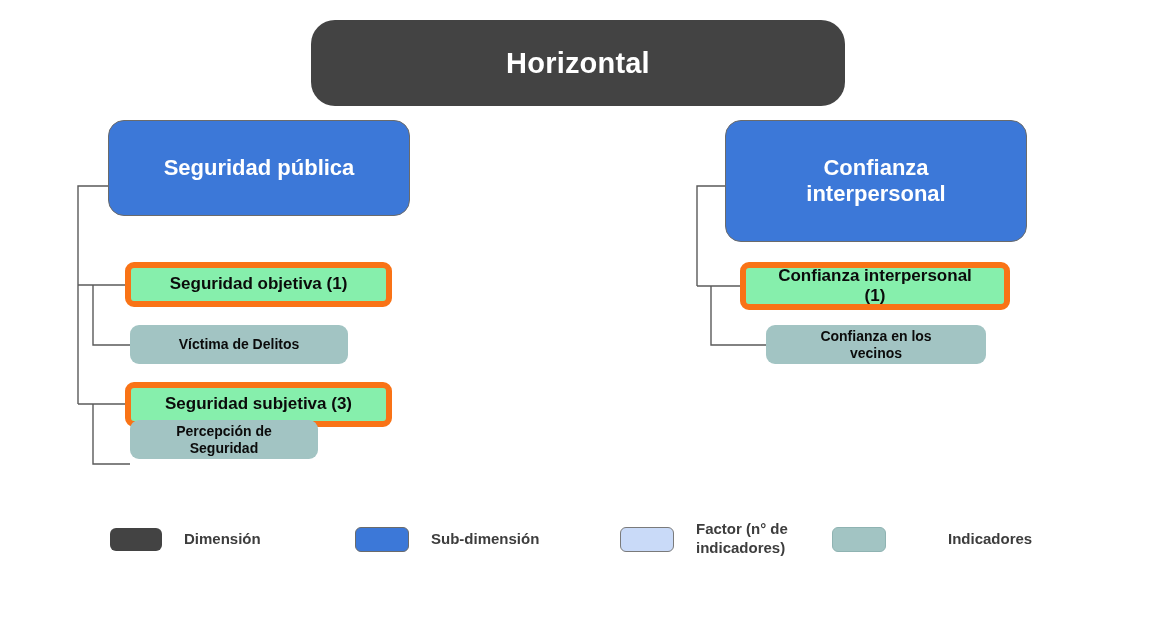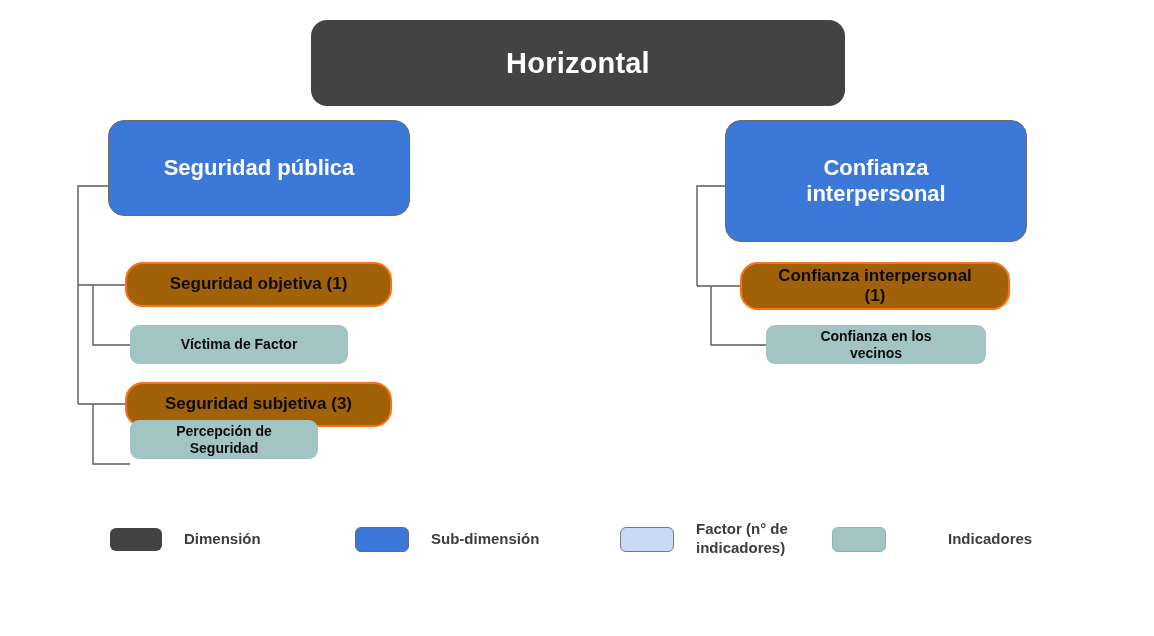--- a/index.html
+++ b/index.html
@@ -40,42 +40,42 @@
     align-items: center;
     justify-content: center;
     text-align: center;
     line-height: 1.18;
   }
 
   
   .node.dimension {
     background: #434343;
     color: #ffffff;
-    border-radius: 16px;
+    border-radius: 24px;
     font-weight: bold;
     font-size: 29px;
     letter-spacing: .2px;
   }
 
   
   .node.subdimension {
     background: #3c78d8;
     color: #ffffff;
     border: 1px solid #6b6b6b;
     border-radius: 16px;
     font-weight: bold;
     font-size: 22px;
   }
 
   
   .node.factor {
-    background: #a16207;
+    background: #86efac;
     color: #0b0b0b;
-    border: 2px solid #f97316;
-    border-radius: 18px;
+    border: 6px solid #f97316;
+    border-radius: 9px;
     font-weight: bold;
     font-size: 17px;
   }
 
   
   .node.indicator {
     background: #a2c4c3;
     color: #0b0b0b;
     border: none;
     border-radius: 9px;
@@ -152,21 +152,21 @@
 
   <div class="node subdimension" style="left:108px; top:120px; width:302px; height:96px;">
     <span class="label" style="white-space: pre-line;">Seguridad pública</span>
   </div>
 
   <div class="node factor" style="left:125px; top:262px; width:267px; height:45px;">
     <span class="label" style="white-space: pre-line;">Seguridad objetiva (1)</span>
   </div>
 
   <div class="node indicator" style="left:130px; top:325px; width:218px; height:39px;">
-    <span class="label" style="white-space: pre-line;">Víctima de Factor</span>
+    <span class="label" style="white-space: pre-line;">Víctima de Delitos</span>
   </div>
 
   <div class="node factor" style="left:125px; top:382px; width:267px; height:45px;">
     <span class="label" style="white-space: pre-line;">Seguridad subjetiva (3)</span>
   </div>
 
   <div class="node indicator" style="left:130px; top:420px; width:188px; height:39px;">
     <span class="label" style="white-space: pre-line;">Percepción de
 Seguridad</span>
   </div>

